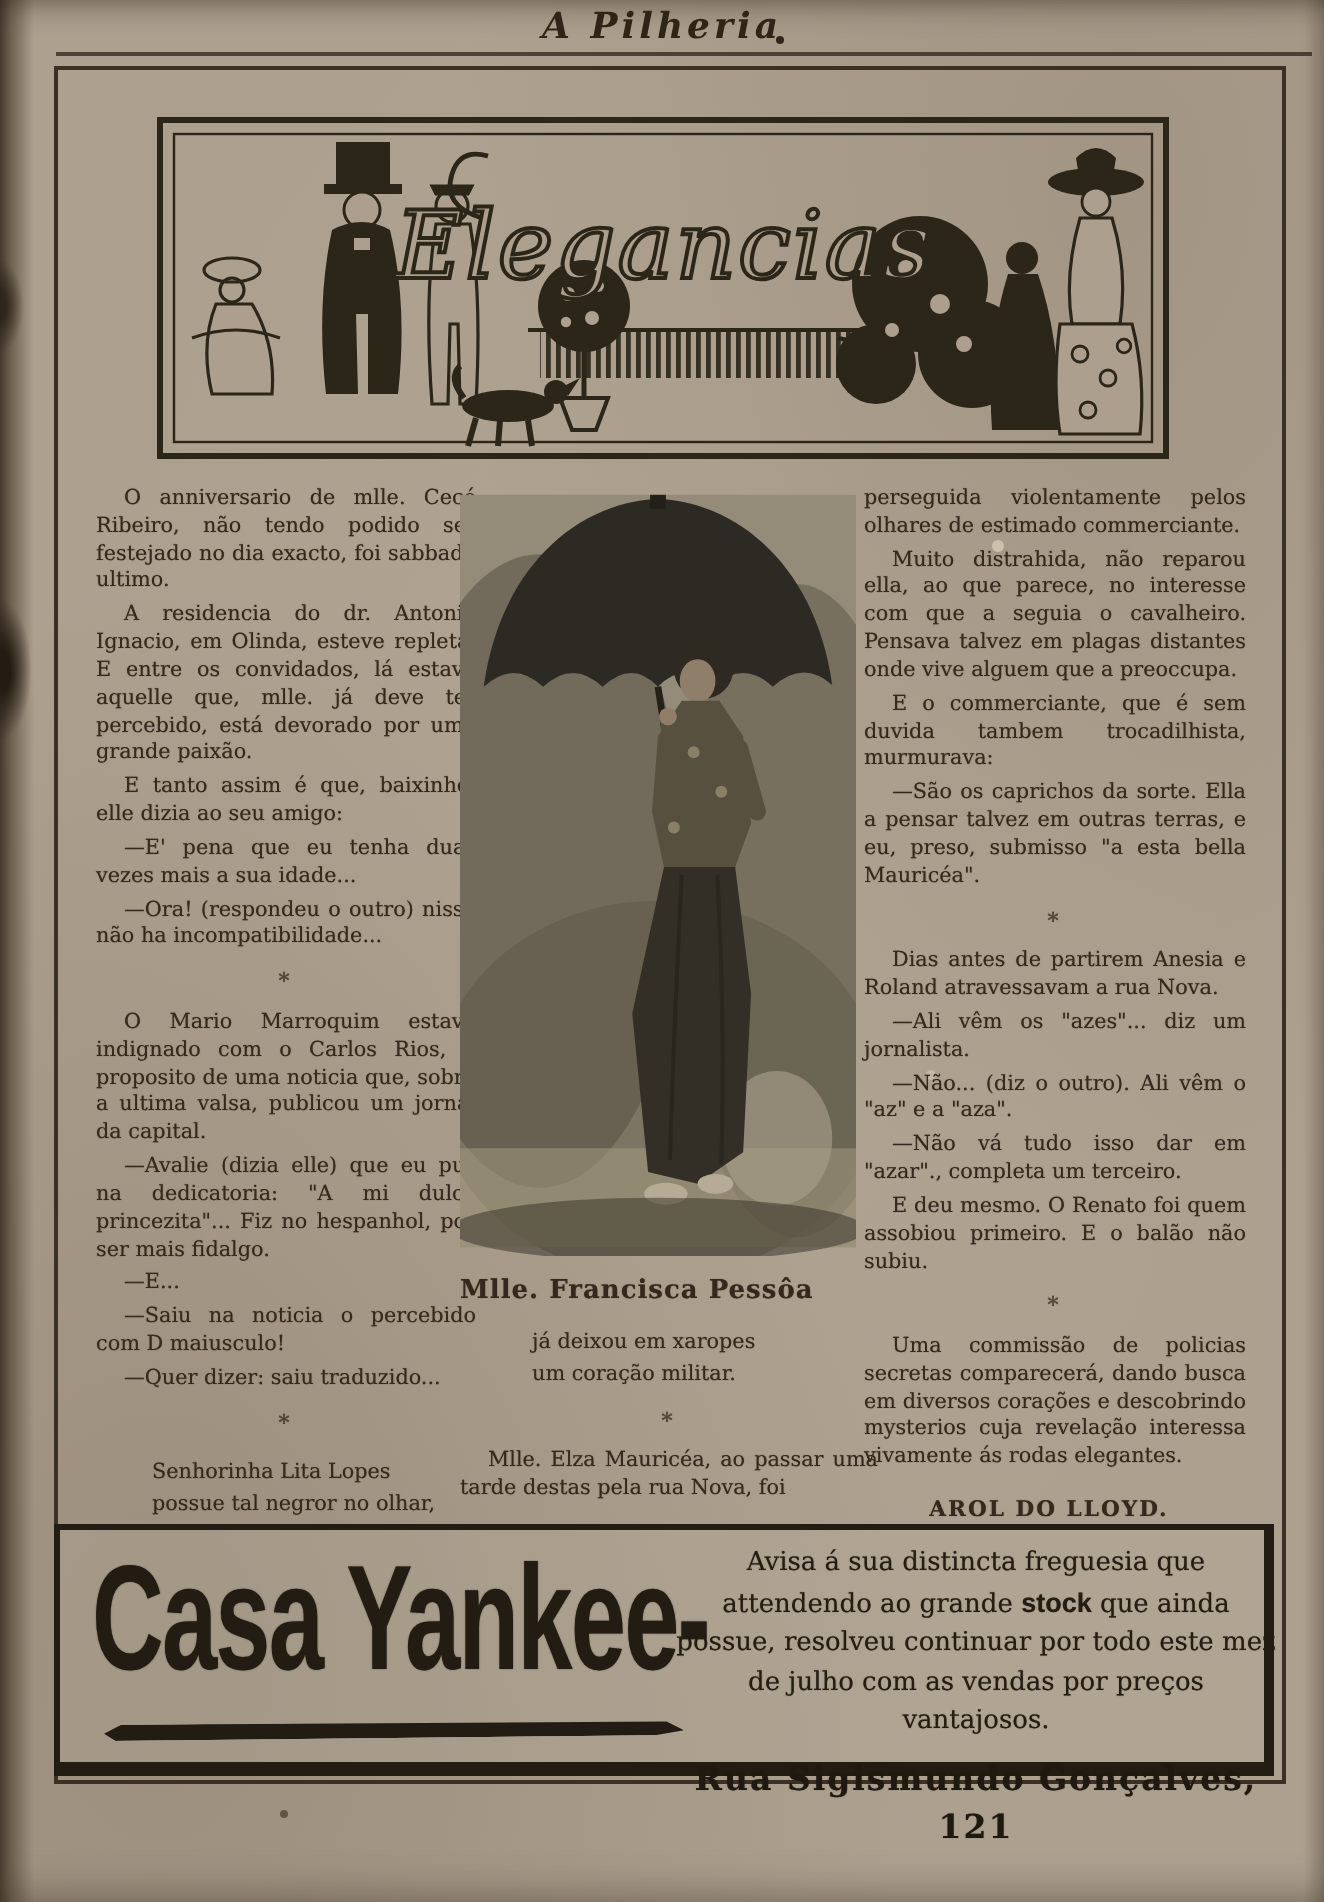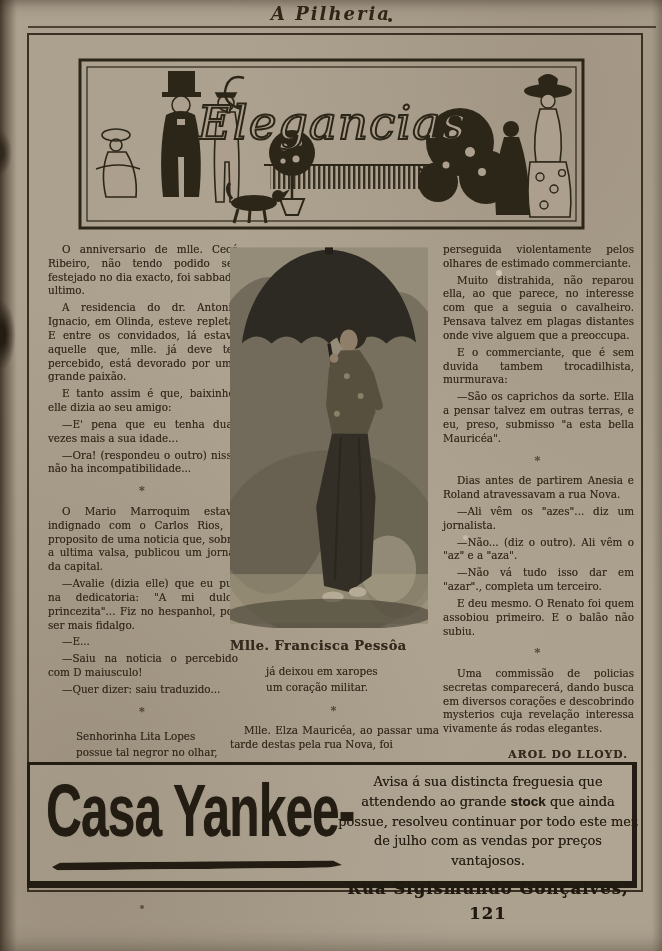--- a/index.html
+++ b/index.html
@@ -29,29 +29,29 @@
     font-size:18px;font-style:italic;font-weight:bold;letter-spacing:2px;color:#2e2517;}
   .top-rule{position:absolute;top:26px;left:28px;right:6px;height:2px;background:#3a3024;opacity:.85;}
 
   .frame{position:absolute;left:27px;top:33px;width:612px;height:855px;
     border:2px solid #3a3024;pointer-events:none;}
 
   .banner{position:absolute;left:78px;top:57px;width:507px;height:175px;}
 
   .col{position:absolute;top:243px;font-size:10.4px;line-height:1.33;}
   .col-left{left:48px;width:190px;}
-  .col-right{left:443px;width:191px;}
+  .col-right{left:432px;width:191px;}
   .col-center{left:230px;width:209px;}
 
   .blk{margin:0 0 3px;text-indent:14px;text-align:justify;
     text-shadow:0 0 .5px rgba(51,41,28,.55);}
   .k-cont{text-indent:0;}
   .k-orn{text-align:center;text-indent:0;font-weight:bold;letter-spacing:2px;margin:8px 0 6px;opacity:.75;font-size:11px;}
   .k-verse{text-indent:0;white-space:pre-line;text-align:left;padding-left:28px;margin:10px 0 4px;line-height:1.5;}
-  .k-sig{text-align:right;font-weight:bold;text-indent:0;margin-top:12px;letter-spacing:1px;padding-right:6px;font-size:10.8px;}
+  .k-sig{text-align:center;font-weight:bold;text-indent:0;margin-top:12px;letter-spacing:1px;padding-right:6px;font-size:10.8px;}
 
   .photo{width:198px;height:385px;display:block;}
   .caption{margin:9px 0 10px;text-align:left;font-weight:bold;font-size:13px;letter-spacing:.5px;
     text-shadow:0 0 .5px rgba(51,41,28,.6);}
   .center-extra .k-verse{padding-left:36px;}
 
   .ad{position:absolute;left:27px;top:762px;width:610px;height:126px;box-sizing:border-box;
     border-top:3px solid #221c12;border-left:3px solid #221c12;
     border-right:5px solid #221c12;border-bottom:7px solid #221c12;
     background:rgba(189,180,161,.25);}

